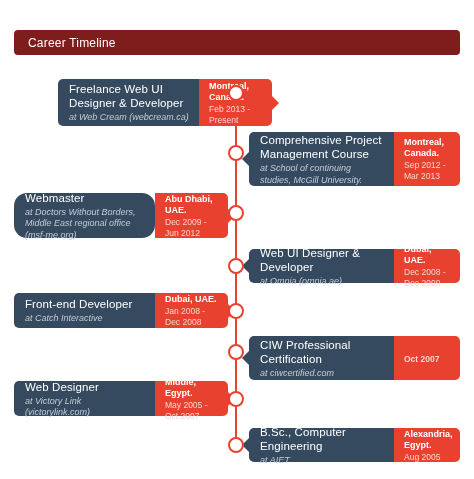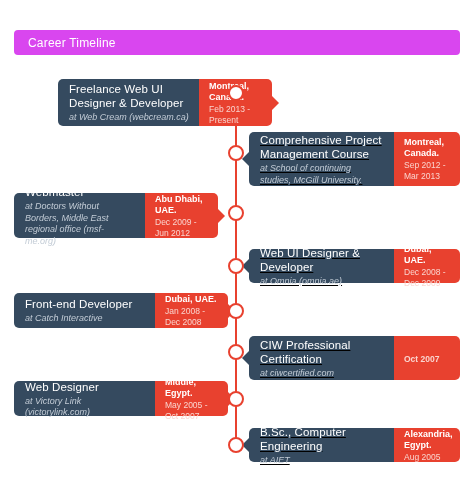--- a/index.html
+++ b/index.html
@@ -16,21 +16,21 @@
     -webkit-font-smoothing: antialiased;
   }
 
   
   .header-bar {
     position: absolute;
     left: 14px;
     top: 30px;
     width: 446px;
     height: 25px;
-    background: #d946ef;
+    background: #7f1d1d;
     border-radius: 4px;
     box-sizing: border-box;
     padding: 0 14px;
     display: flex;
     align-items: center;
   }
   .header-title {
     color: #ffffff;
     font-size: 12px;
     letter-spacing: .2px;
@@ -129,21 +129,21 @@
   .card.right .arrow {
     position: absolute;
     left: -7px;
     top: 50%;
     transform: translateY(-50%);
     width: 0; height: 0;
     border-top: 8px solid transparent;
     border-bottom: 8px solid transparent;
     border-right: 8px solid #354A5F;
   }
-  .card.right .card-body { position: relative; text-decoration: underline; }
+  .card.right .card-body { position: relative; }
 </style>
 </head>
 <body>
 
 <div class="header-bar">
   <span class="header-title">Career Timeline</span>
 </div>
 
 <div class="axis-line"></div>
 
@@ -174,21 +174,21 @@
     <div class="card-title">Comprehensive Project Management Course</div>
     <div class="card-sub">at School of continuing studies, McGill University.</div>
   </div>
   <div class="card-meta" style="width:66px;">
     <div class="meta-place">Montreal, Canada.</div>
     <div class="meta-date">Sep 2012 - Mar 2013</div>
   </div>
 </div>
 
 <div class="card left" style="left:14px; top:193px; width:214px; height:45px;">
-  <div class="card-body" style="width:131px;">
+  <div class="card-body" style="width:141px;border-radius:13px;">
     <div class="card-title">Webmaster</div>
     <div class="card-sub">at Doctors Without Borders, Middle East regional office (msf-me.org)</div>
   </div>
   <div class="card-meta" style="width:73px;">
     <div class="meta-place">Abu Dhabi, UAE.</div>
     <div class="meta-date">Dec 2009 - Jun 2012</div>
     <div class="arrow"></div>
   </div>
 </div>
 

